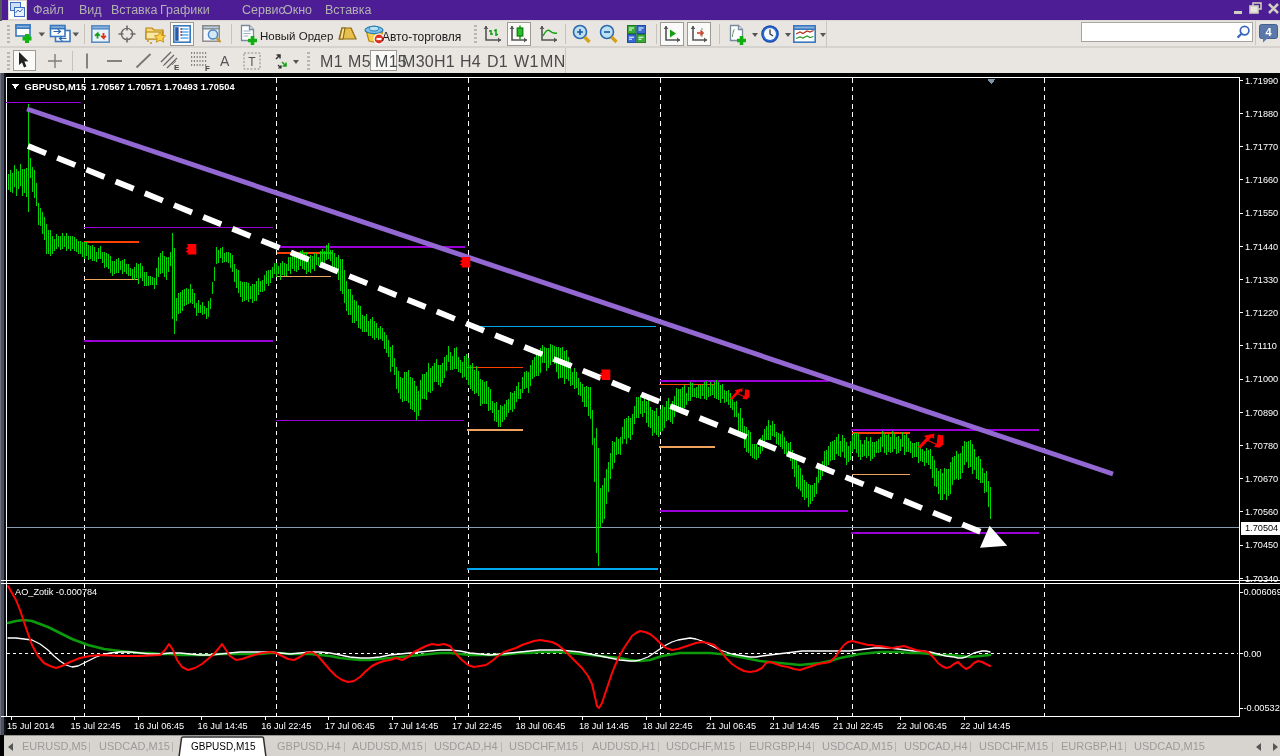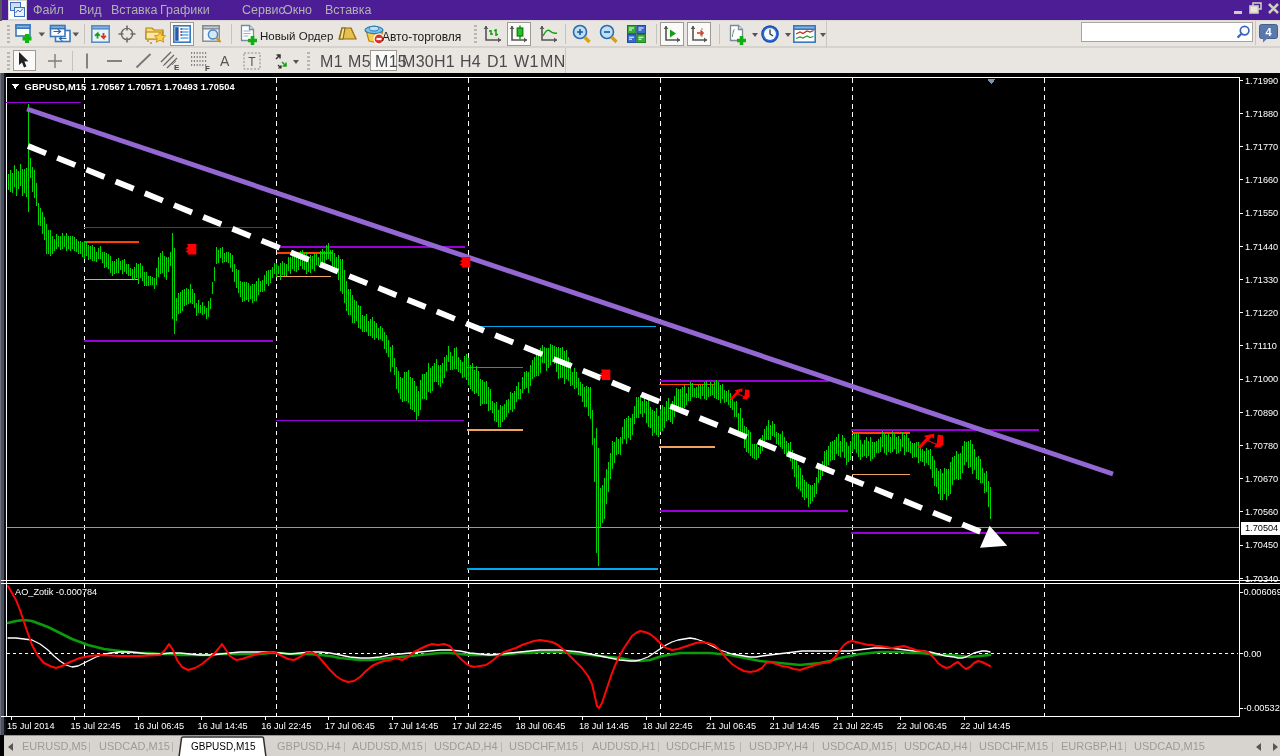--- a/index.html
+++ b/index.html
@@ -460,21 +460,21 @@
 <span style="left:348px">AUDUSD,M15</span>
     <span class="tsep" style="left:420px">|</span>
 <span style="left:430px">USDCAD,H4</span>
     <span class="tsep" style="left:496px">|</span>
 <span style="left:505px">USDCHF,M15</span>
     <span class="tsep" style="left:577px">|</span>
 <span style="left:588px">AUDUSD,H1</span>
     <span class="tsep" style="left:653px">|</span>
 <span style="left:662px">USDCHF,M15</span>
     <span class="tsep" style="left:735px">|</span>
-<span style="left:745px">USDJPY,H4</span>
+<span style="left:745px">EURGBP,H4</span>
     <span class="tsep" style="left:808px">|</span>
 <span style="left:818px">USDCAD,M15</span>
     <span class="tsep" style="left:890px">|</span>
 <span style="left:900px">USDCAD,H4</span>
     <span class="tsep" style="left:965px">|</span>
 <span style="left:975px">USDCHF,M15</span>
     <span class="tsep" style="left:1047px">|</span>
 <span style="left:1057px">EURGBP,H1</span>
     <span class="tsep" style="left:1120px">|</span>
 <span style="left:1130px">USDCAD,M15</span>

